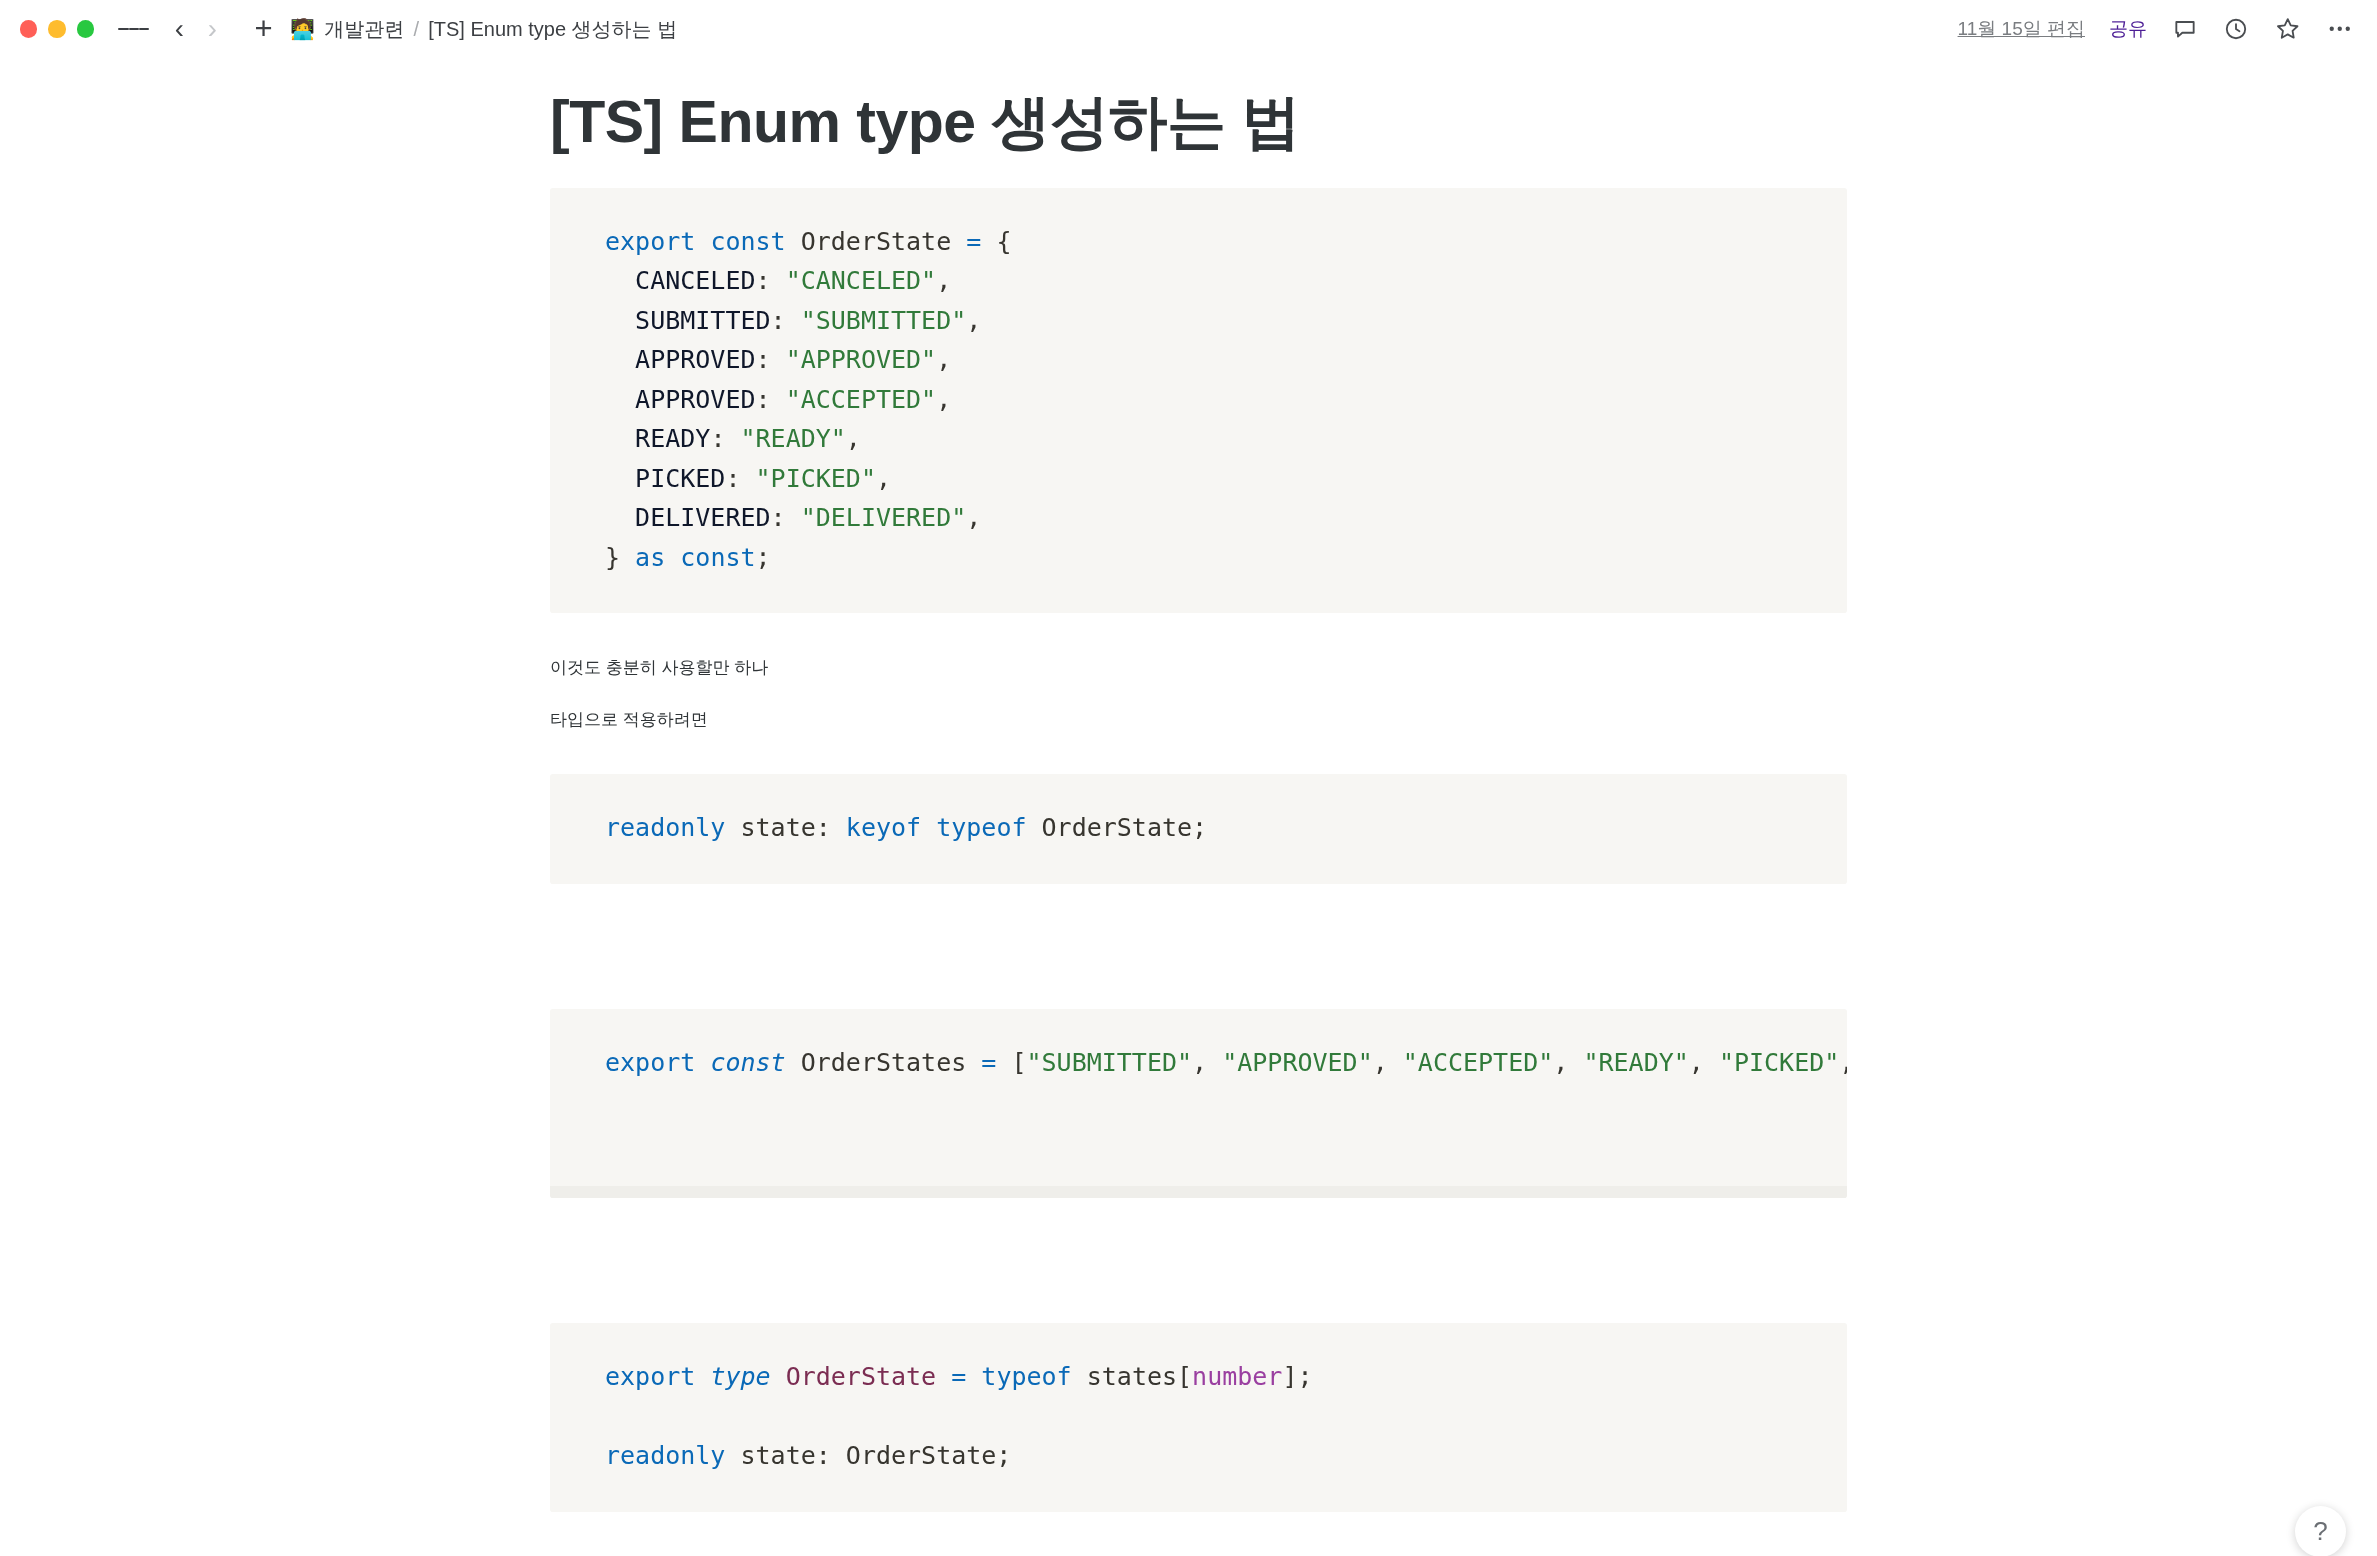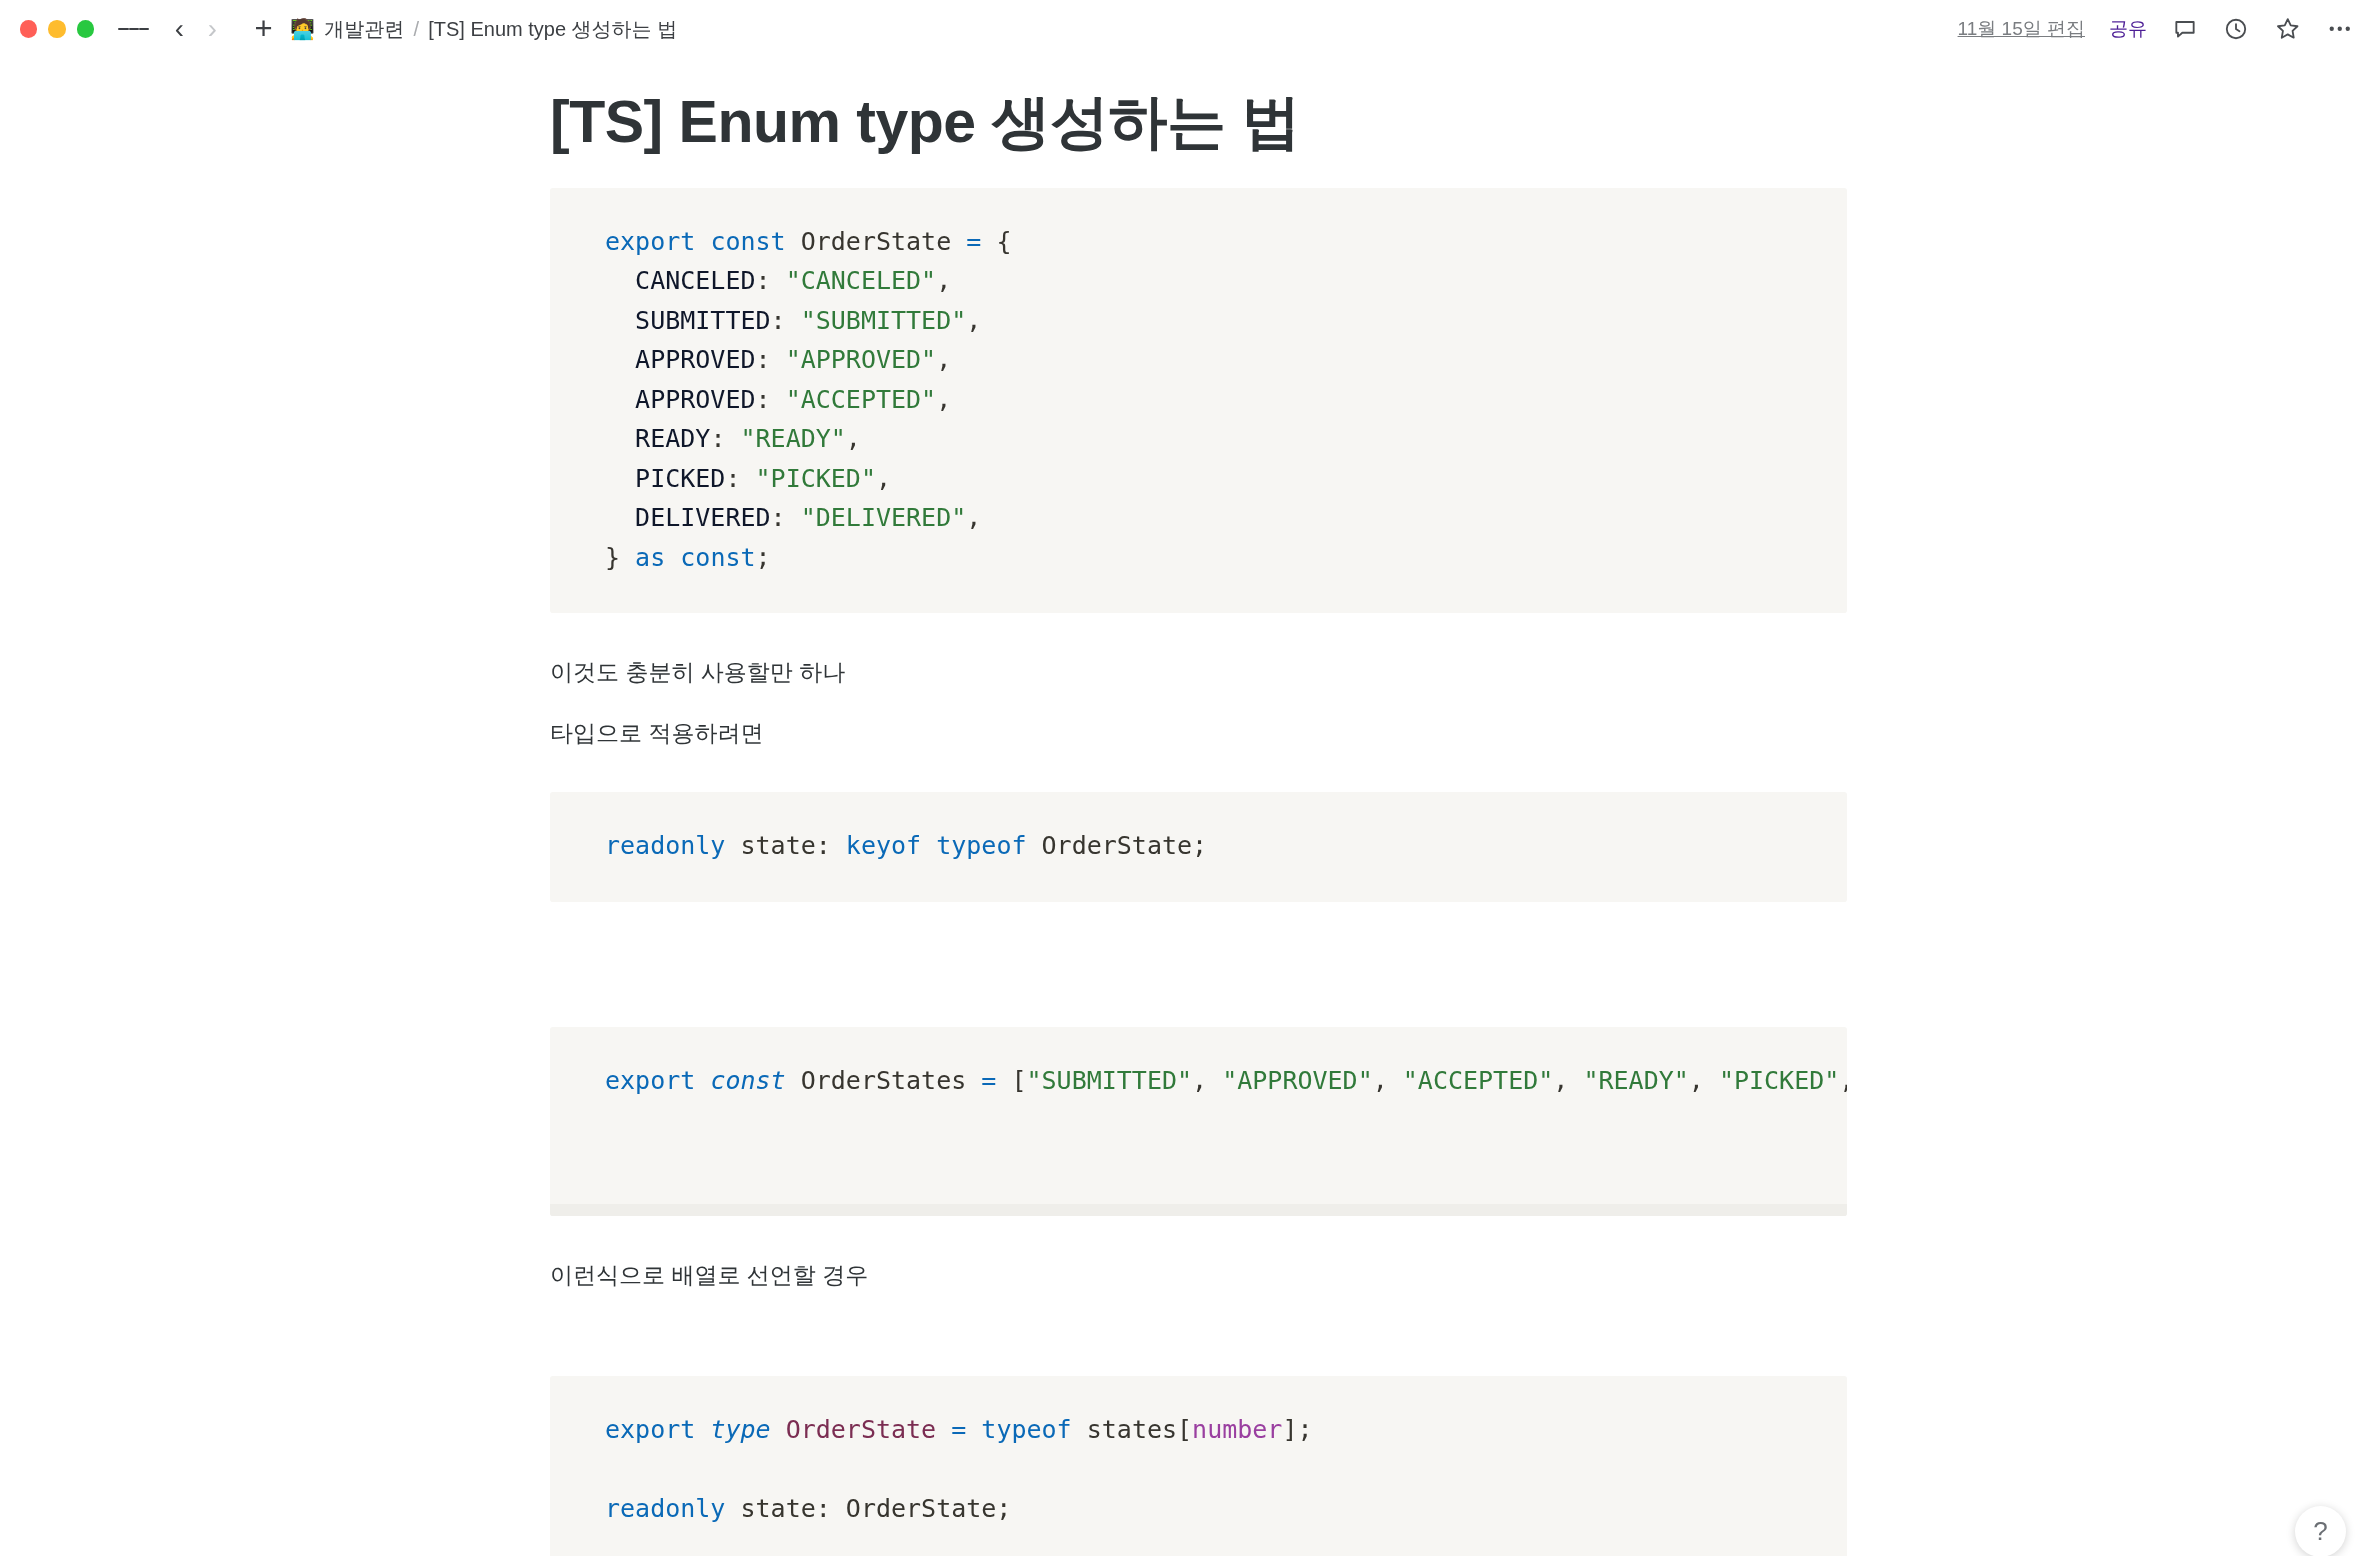--- a/index.html
+++ b/index.html
@@ -152,21 +152,21 @@
   }
   .scrollbar-track {
     position: absolute;
     left: 0;
     right: 0;
     bottom: 0;
     height: 12px;
     background: #efeeea;
   }
   .para {
-    font-size: 23px;
+    font-size: 17px;
     line-height: 1.5;
     color: #2f3437;
     margin: 0;
   }
 
   .sp-28 { height: 26px; }
   .sp-46 { height: 42px; }
   .sp-90 { height: 83px; }
 
   
@@ -282,21 +282,20 @@
     <div class="sp-46"></div>
     <div class="sp-90"></div>
 
     <div class="code-block scrolling"><code><span class="kw">export</span><span class="punc"> </span><span class="kw-i">const</span><span class="punc"> OrderStates </span><span class="kw">=</span><span class="punc"> [</span><span class="str">"SUBMITTED"</span><span class="punc">, </span><span class="str">"APPROVED"</span><span class="punc">, </span><span class="str">"ACCEPTED"</span><span class="punc">, </span><span class="str">"READY"</span><span class="punc">, </span><span class="str">"PICKED"</span><span class="punc">,</span></code>
       <div class="scrollbar-track">
         
       </div>
     </div>
 
     <div class="sp-46"></div>
-    <p class="para">이런식으로 배열로 선언할 경우</p>
     <div class="sp-90"></div>
 
     <pre class="code-block"><code><span class="kw">export</span><span class="punc"> </span><span class="kw-i">type</span><span class="punc"> </span><span class="type">OrderState</span><span class="punc"> </span><span class="kw">=</span><span class="punc"> </span><span class="kw">typeof</span><span class="punc"> states[</span><span class="num">number</span><span class="punc">];</span>
 
 <span class="kw">readonly</span><span class="punc"> state: OrderState;</span></code></pre>
 
   </div>
 
   <div class="help-btn">
     <span>?</span>

